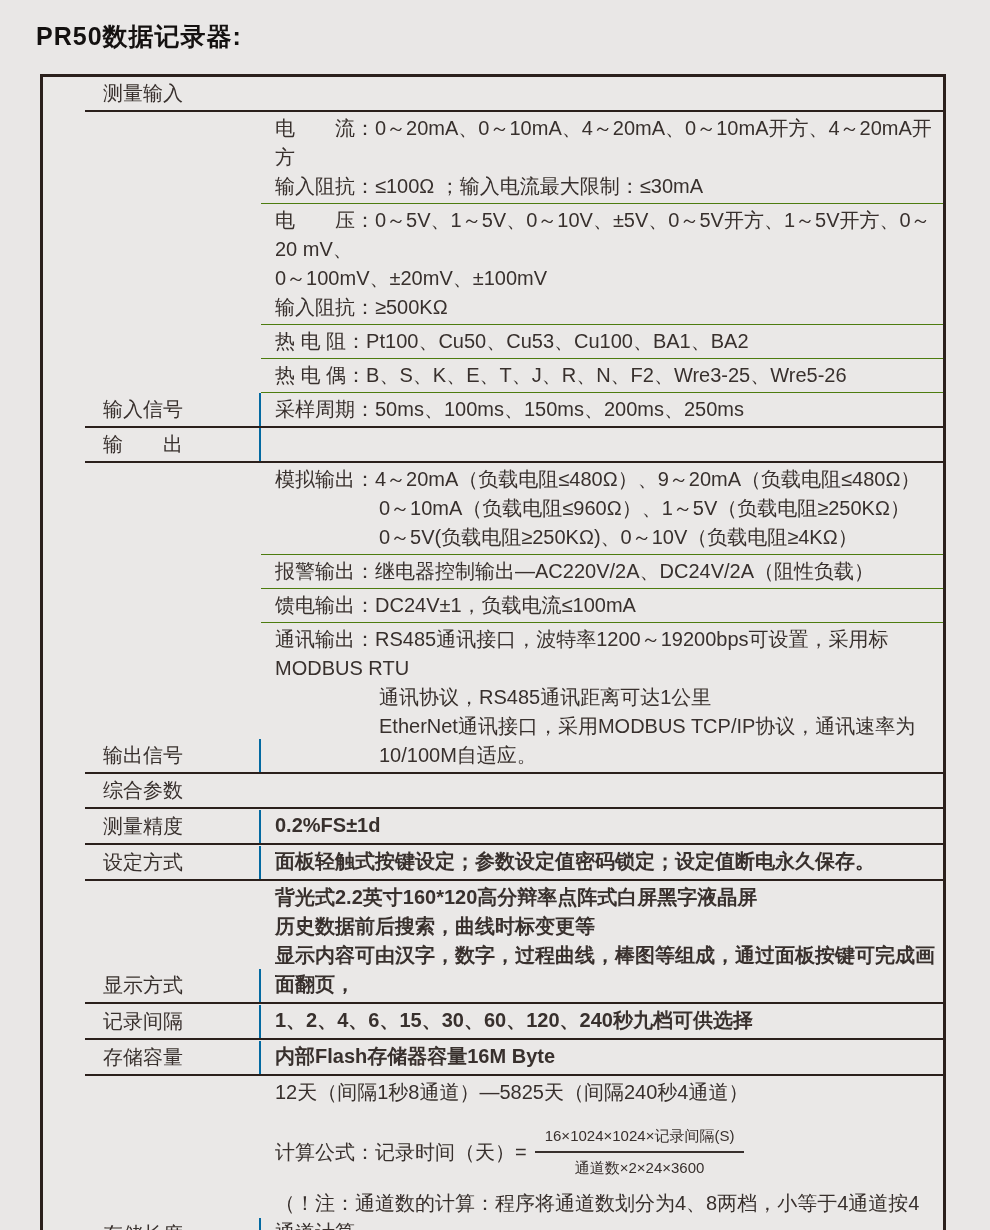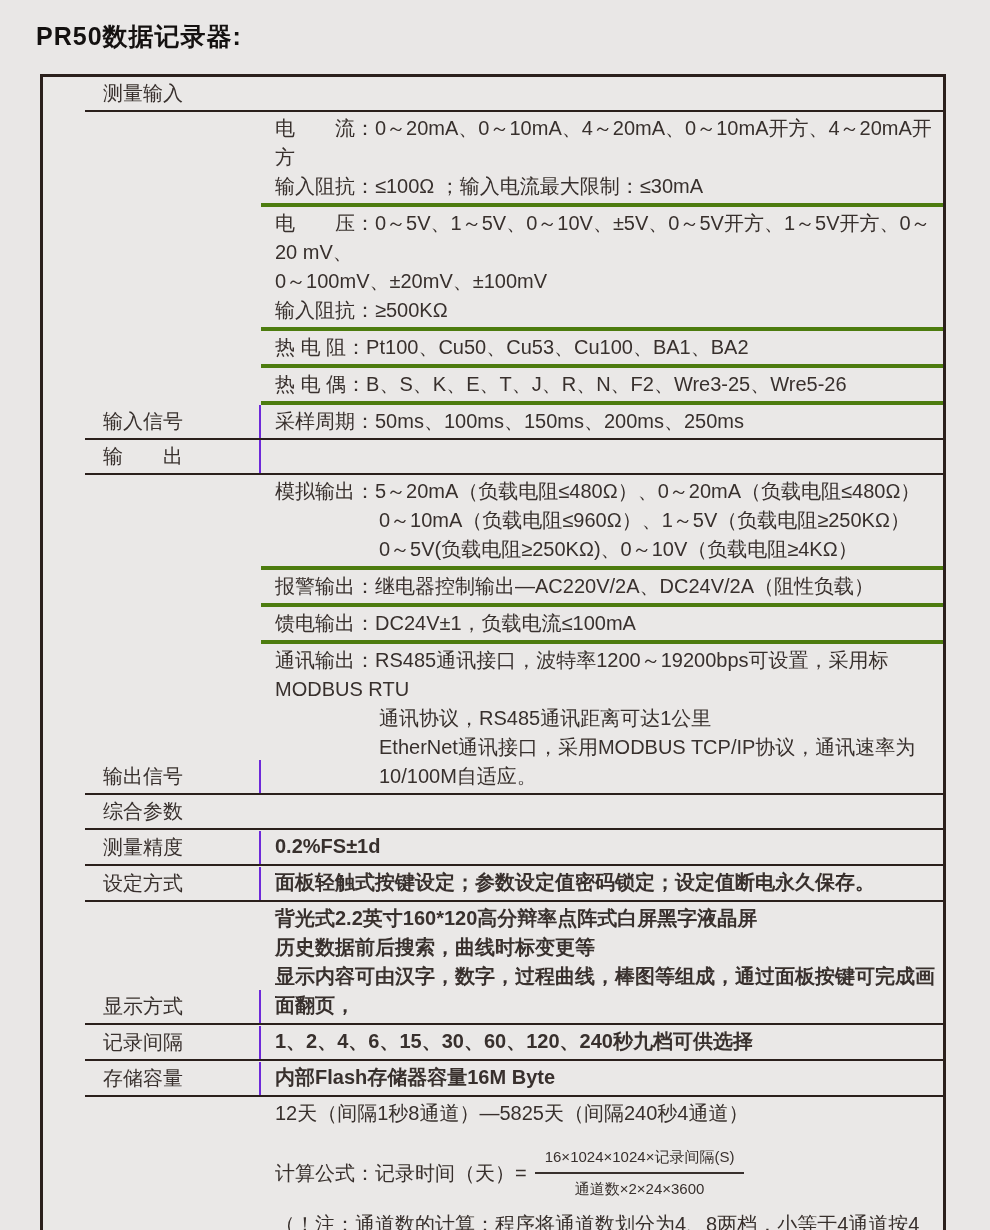--- a/index.html
+++ b/index.html
@@ -38,37 +38,37 @@
     align-items: flex-end;
     margin-left: 42px;
   }
   .row:first-child { border-top: none; }
   .cell { box-sizing: border-box; }
   .label-cell {
     flex: 0 0 176px;
     width: 176px;
     padding: 2px 4px 2px 18px;
   }
-  .with-divider > .label-cell { border-right: 2px solid #6d28d9; }
+  .with-divider > .label-cell { border-right: 2px solid #0369a1; }
   .value-cell {
     flex: 1;
     padding: 2px 6px 3px 14px;
     font-weight: bold;
   }
   .section-cell {
     flex: 1;
     padding: 2px 6px 2px 18px;
   }
   .value-col {
     flex: 1;
     display: flex;
     flex-direction: column;
   }
   .subrow {
-    border-top: 4px solid #4d7c0f;
+    border-top: 1px solid #4d7c0f;
     padding: 2px 6px 2px 14px;
   }
   .subrow:first-child { border-top: none; }
   .line { white-space: pre-wrap; }
   .line.indent { padding-left: 104px; }
   .storage-content { padding: 2px 6px 4px 14px; }
   .formula-line {
     display: flex;
     align-items: center;
     margin: 16px 0 8px 0;
@@ -124,21 +124,21 @@
 
     <div class="row with-divider">
       <div class="cell label-cell">输　　出</div>
       <div class="cell value-cell"></div>
     </div>
 
     <div class="row with-divider">
       <div class="cell label-cell">输出信号</div>
       <div class="value-col">
         <div class="subrow">
-          <div class="line">模拟输出：5～20mA（负载电阻≤480Ω）、0～20mA（负载电阻≤480Ω）</div>
+          <div class="line">模拟输出：4～20mA（负载电阻≤480Ω）、9～20mA（负载电阻≤480Ω）</div>
           <div class="line indent">0～10mA（负载电阻≤960Ω）、1～5V（负载电阻≥250KΩ）</div>
           <div class="line indent">0～5V(负载电阻≥250KΩ)、0～10V（负载电阻≥4KΩ）</div>
         </div>
         <div class="subrow">
           <div class="line">报警输出：继电器控制输出—AC220V/2A、DC24V/2A（阻性负载）</div>
         </div>
         <div class="subrow">
           <div class="line">馈电输出：DC24V±1，负载电流≤100mA</div>
         </div>
         <div class="subrow">

